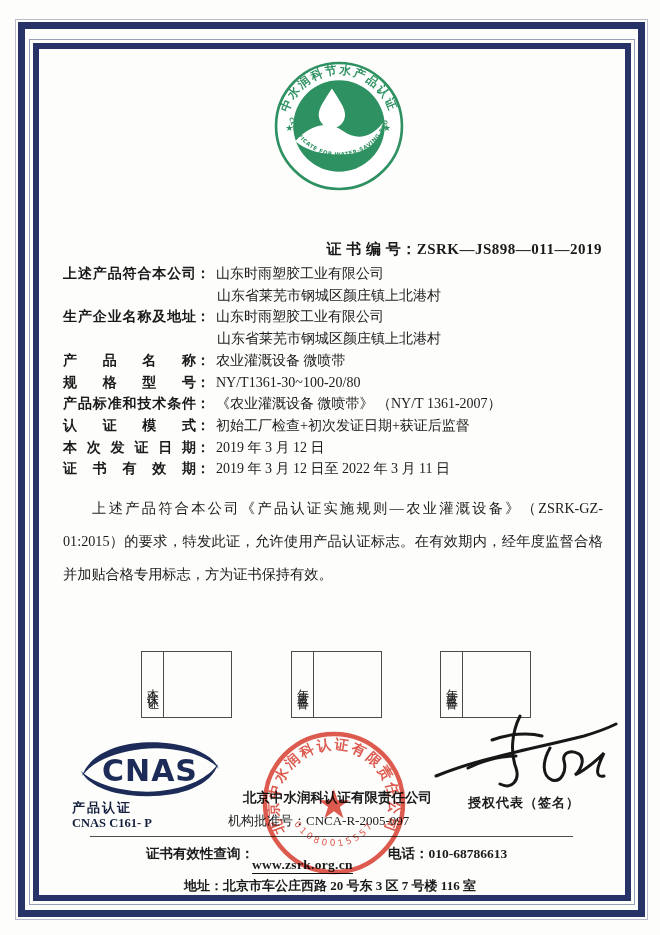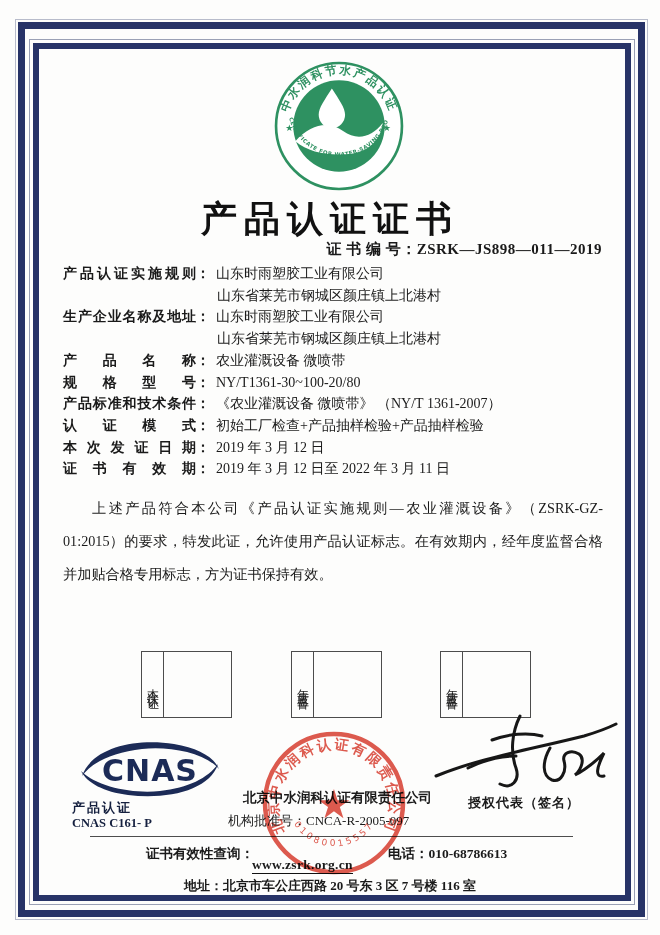--- a/index.html
+++ b/index.html
@@ -92,32 +92,31 @@
         <textPath href="#arcTop" startOffset="50%" text-anchor="middle">中水润科节水产品认证</textPath>
       </text>
       <text font-size="5.4" letter-spacing="0.5" class="gtext" font-family="'DejaVu Sans',sans-serif">
         <textPath href="#arcBot" startOffset="50%" text-anchor="middle">ZSRK CERTIFICATE FOR WATER-SAVING PRODUCTS</textPath>
       </text>
       <text x="12" y="70" font-size="9" class="gn">★</text>
       <text x="108" y="70" font-size="9" class="gn">★</text>
     </svg>
   </div>
 
-  <div class="title">产品认证证书</div>
   <div class="certno"><span>证 书 编 号：</span><span>ZSRK—JS898—011—2019</span></div>
 
   <div class="fields">
-    <div class="frow"><span class="flabel">产品认证实施规则</span><span class="fcolon">：</span><span class="fval">山东时雨塑胶工业有限公司</span></div>
+    <div class="frow"><span class="flabel">上述产品符合本公司</span><span class="fcolon">：</span><span class="fval">山东时雨塑胶工业有限公司</span></div>
     <div class="frow fcont"><span class="fval">山东省莱芜市钢城区颜庄镇上北港村</span></div>
     <div class="frow"><span class="flabel">生产企业名称及地址</span><span class="fcolon">：</span><span class="fval">山东时雨塑胶工业有限公司</span></div>
     <div class="frow fcont"><span class="fval">山东省莱芜市钢城区颜庄镇上北港村</span></div>
     <div class="frow"><span class="flabel">产品名称</span><span class="fcolon">：</span><span class="fval">农业灌溉设备 微喷带</span></div>
     <div class="frow"><span class="flabel">规格型号</span><span class="fcolon">：</span><span class="fval">NY/T1361-30~100-20/80</span></div>
     <div class="frow"><span class="flabel">产品标准和技术条件</span><span class="fcolon">：</span><span class="fval">《农业灌溉设备 微喷带》  （NY/T 1361-2007）</span></div>
-    <div class="frow"><span class="flabel">认证模式</span><span class="fcolon">：</span><span class="fval">初始工厂检查+产品抽样检验+产品抽样检验</span></div>
+    <div class="frow"><span class="flabel">认证模式</span><span class="fcolon">：</span><span class="fval">初始工厂检查+初次发证日期+获证后监督</span></div>
     <div class="frow"><span class="flabel">本次发证日期</span><span class="fcolon">：</span><span class="fval">2019 年 3 月 12 日</span></div>
     <div class="frow"><span class="flabel">证书有效期</span><span class="fcolon">：</span><span class="fval">2019 年 3 月 12 日至 2022 年 3 月 11 日</span></div>
   </div>
 
   <div class="statement">上述产品符合本公司《产品认证实施规则—农业灌溉设备》（ZSRK-GZ- 01:2015）的要求，特发此证，允许使用产品认证标志。在有效期内，经年度监督合格并加贴合格专用标志，方为证书保持有效。</div>
 
   <div class="sbox b1">
     <div class="sbox-label">本次认证</div>
     <div class="sbox-body"></div>
   </div>

